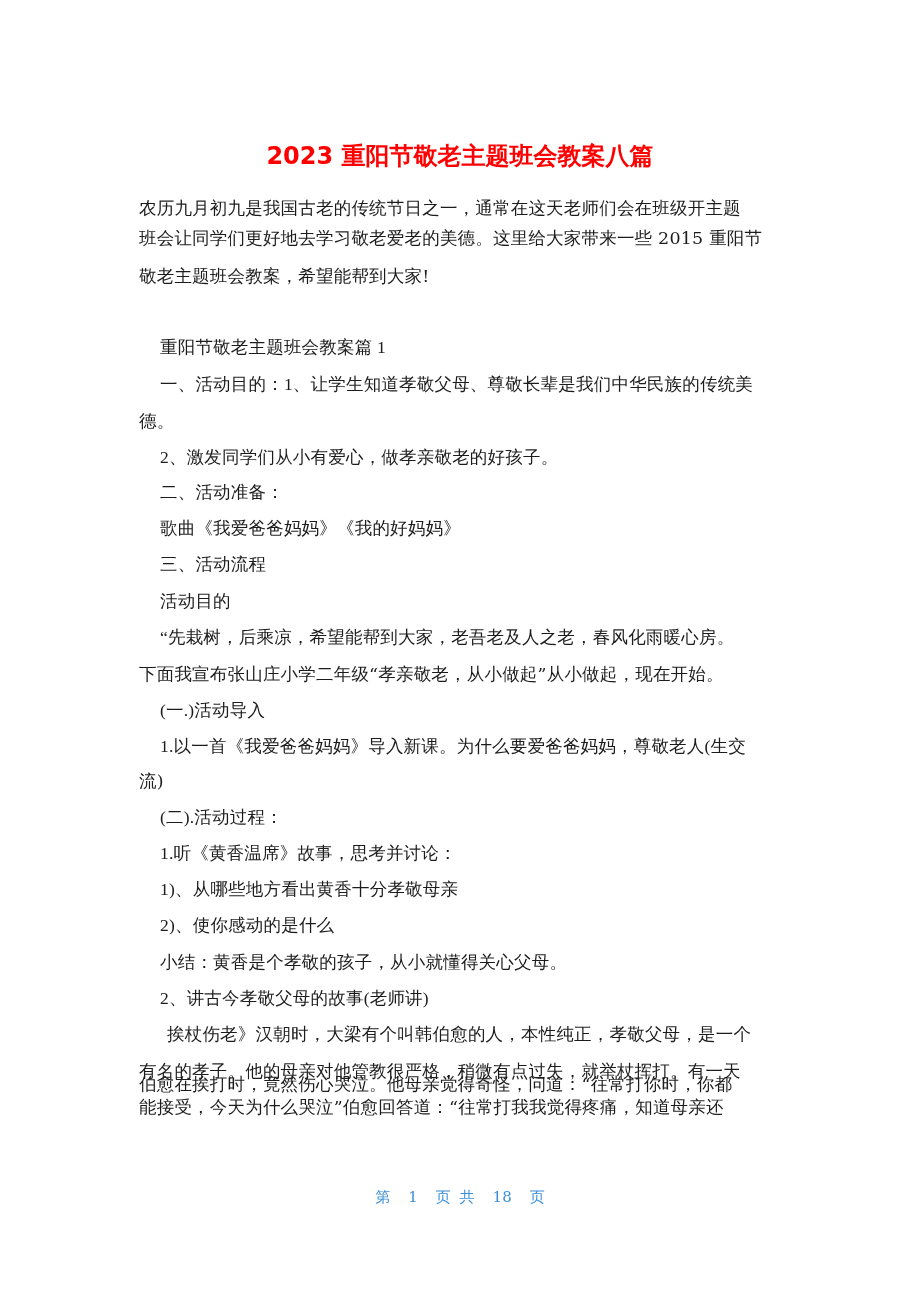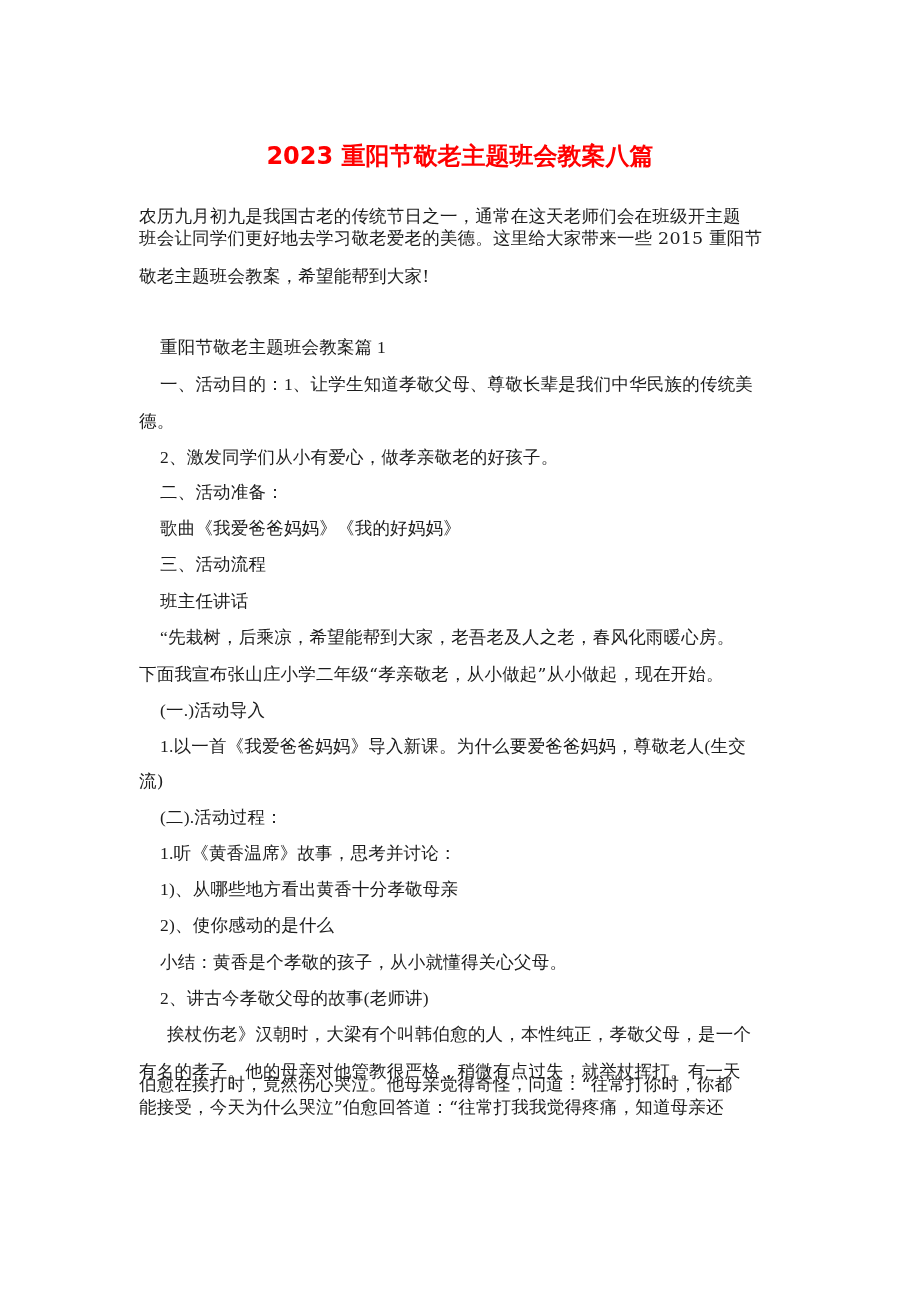--- a/index.html
+++ b/index.html
@@ -65,44 +65,47 @@
   </style>
 </head>
 <body>
 
 <div class="page">
 
   <div class="title">2023 重阳节敬老主题班会教案八篇</div>
 
   <div class="body-text">
 
-    <div class="line" style="top:204px">农历九月初九是我国古老的传统节日之一，通常在这天老师们会在班级开主题</div>
+    <div class="line" style="top:196px">农历九月初九是我国古老的传统节日之一，通常在这天老师们会在班级开主题</div>
     <div class="line" style="top:226px">班会让同学们更好地去学习敬老爱老的美德。这里给大家带来一些 2015 重阳节</div>
     <div class="line" style="top:264px">敬老主题班会教案，希望能帮到大家!</div>
 
     <div class="line ind" style="top:335px">重阳节敬老主题班会教案篇 1</div>
 
     <div class="line ind" style="top:372px">一、活动目的：1、让学生知道孝敬父母、尊敬长辈是我们中华民族的传统美</div>
     <div class="line" style="top:409px">德。</div>
     <div class="line ind" style="top:445px">2、激发同学们从小有爱心，做孝亲敬老的好孩子。</div>
     <div class="line ind" style="top:480px">二、活动准备：</div>
     <div class="line ind" style="top:516px">歌曲《我爱爸爸妈妈》《我的好妈妈》</div>
     <div class="line ind" style="top:552px">三、活动流程</div>
-    <div class="line ind" style="top:589px">班主任讲话</div>
+    <div class="line ind" style="top:589px">活动目的</div>
     <div class="line ind" style="top:625px">“先栽树，后乘凉，希望能帮到大家，老吾老及人之老，春风化雨暖心房。</div>
     <div class="line" style="top:662px">下面我宣布张山庄小学二年级“孝亲敬老，从小做起”从小做起，现在开始。</div>
     <div class="line ind" style="top:698px">(一.)活动导入</div>
     <div class="line ind" style="top:734px">1.以一首《我爱爸爸妈妈》导入新课。为什么要爱爸爸妈妈，尊敬老人(生交</div>
     <div class="line" style="top:769px">流)</div>
     <div class="line ind" style="top:805px">(二).活动过程：</div>
     <div class="line ind" style="top:841px">1.听《黄香温席》故事，思考并讨论：</div>
     <div class="line ind" style="top:877px">1)、从哪些地方看出黄香十分孝敬母亲</div>
     <div class="line ind" style="top:913px">2)、使你感动的是什么</div>
     <div class="line ind" style="top:950px">小结：黄香是个孝敬的孩子，从小就懂得关心父母。</div>
     <div class="line ind" style="top:986px">2、讲古今孝敬父母的故事(老师讲)</div>
     <div class="line" style="top:1022px; left:28px">挨杖伤老》汉朝时，大梁有个叫韩伯愈的人，本性纯正，孝敬父母，是一个</div>
     <div class="line" style="top:1059px">有名的孝子。他的母亲对他管教很严格，稍微有点过失，就举杖挥打。有一天</div>
     <div class="line" style="top:1072px">伯愈在挨打时，竟然伤心哭泣。他母亲觉得奇怪，问道：“往常打你时，你都</div>
     <div class="line" style="top:1095px">能接受，今天为什么哭泣”伯愈回答道：“往常打我我觉得疼痛，知道母亲还</div>
   </div>
 
+  <div class="footer">
+    <span>第</span><span>1</span><span>页 共</span><span>18</span><span>页</span>
+  </div>
 
 </div>
 
 </body></html>

